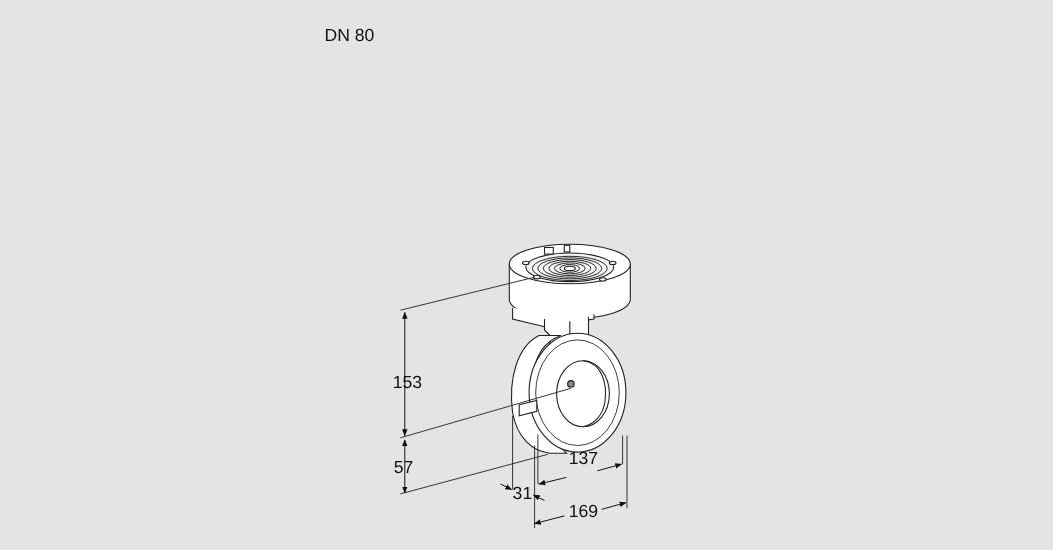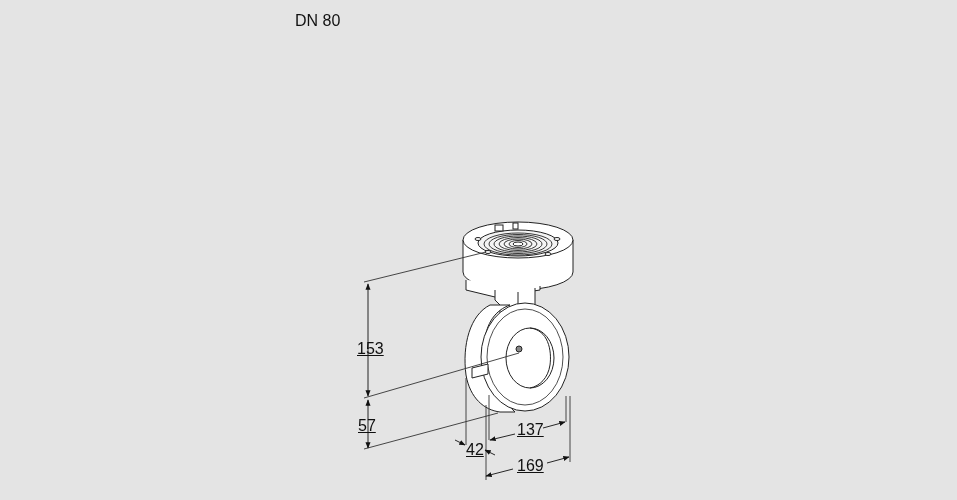--- a/index.html
+++ b/index.html
@@ -3,26 +3,26 @@
 <meta charset="utf-8">
 <style>
   html, body { margin: 0; padding: 0; }
   body {
     width: 957px; height: 500px; overflow: hidden;
     background: #e4e4e4;
     font-family: "Liberation Sans", sans-serif;
     position: relative;
   }
   .title {
-    position: absolute; left: 295px; top: 12px;
+    position: absolute; left: 295px; top: 24px;
     font-size: 16px; color: #111; letter-spacing: 0;
   }
   svg.drawing { position: absolute; left: 0; top: 0; }
   .dim-label {
-    position: absolute; font-size: 16px; color: #111; line-height: 1; text-decoration: underline;
+    position: absolute; font-size: 16px; color: #111; line-height: 1;
   }
 </style>
 </head>
 <body>
 
 <div class="title">DN 80</div>
 
 <svg class="drawing" width="957" height="500" viewBox="0 0 957 500">
   <defs>
     <marker id="arr" viewBox="0 0 10 10" refX="9" refY="5" markerWidth="7" markerHeight="7" orient="auto-start-reverse">
@@ -85,15 +85,15 @@
     <line x1="543" y1="428" x2="565" y2="422" marker-end="url(#arr)"></line>
     <line x1="486" y1="476" x2="513" y2="469" marker-start="url(#arr)"></line>
     <line x1="547" y1="463" x2="569" y2="457" marker-end="url(#arr)"></line>
     <line x1="455" y1="440" x2="465" y2="445" marker-end="url(#arr)"></line>
     <line x1="495" y1="455" x2="485" y2="450" marker-end="url(#arr)"></line>
   </g>
 </svg>
 
 <div class="dim-label" style="left:357px; top:341px;">153</div>
 <div class="dim-label" style="left:358px; top:418px;">57</div>
-<div class="dim-label" style="left:466px; top:442px;">42</div>
-<div class="dim-label" style="left:517px; top:422px;text-align:right;">137</div>
+<div class="dim-label" style="left:466px; top:442px;">31</div>
+<div class="dim-label" style="left:517px; top:410px;text-align:right;">137</div>
 <div class="dim-label" style="left:517px; top:458px;">169</div>
 
 </body></html>

